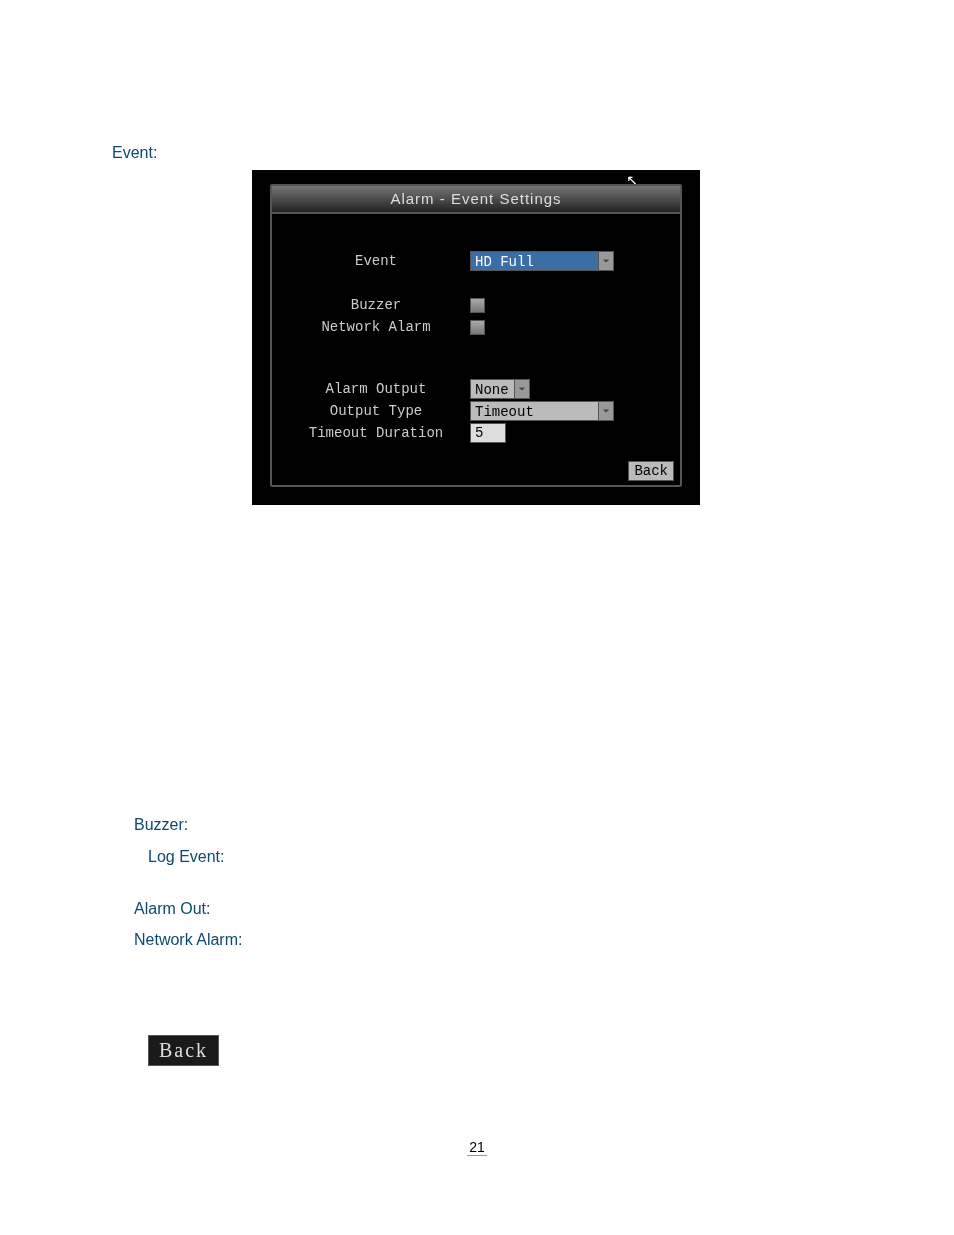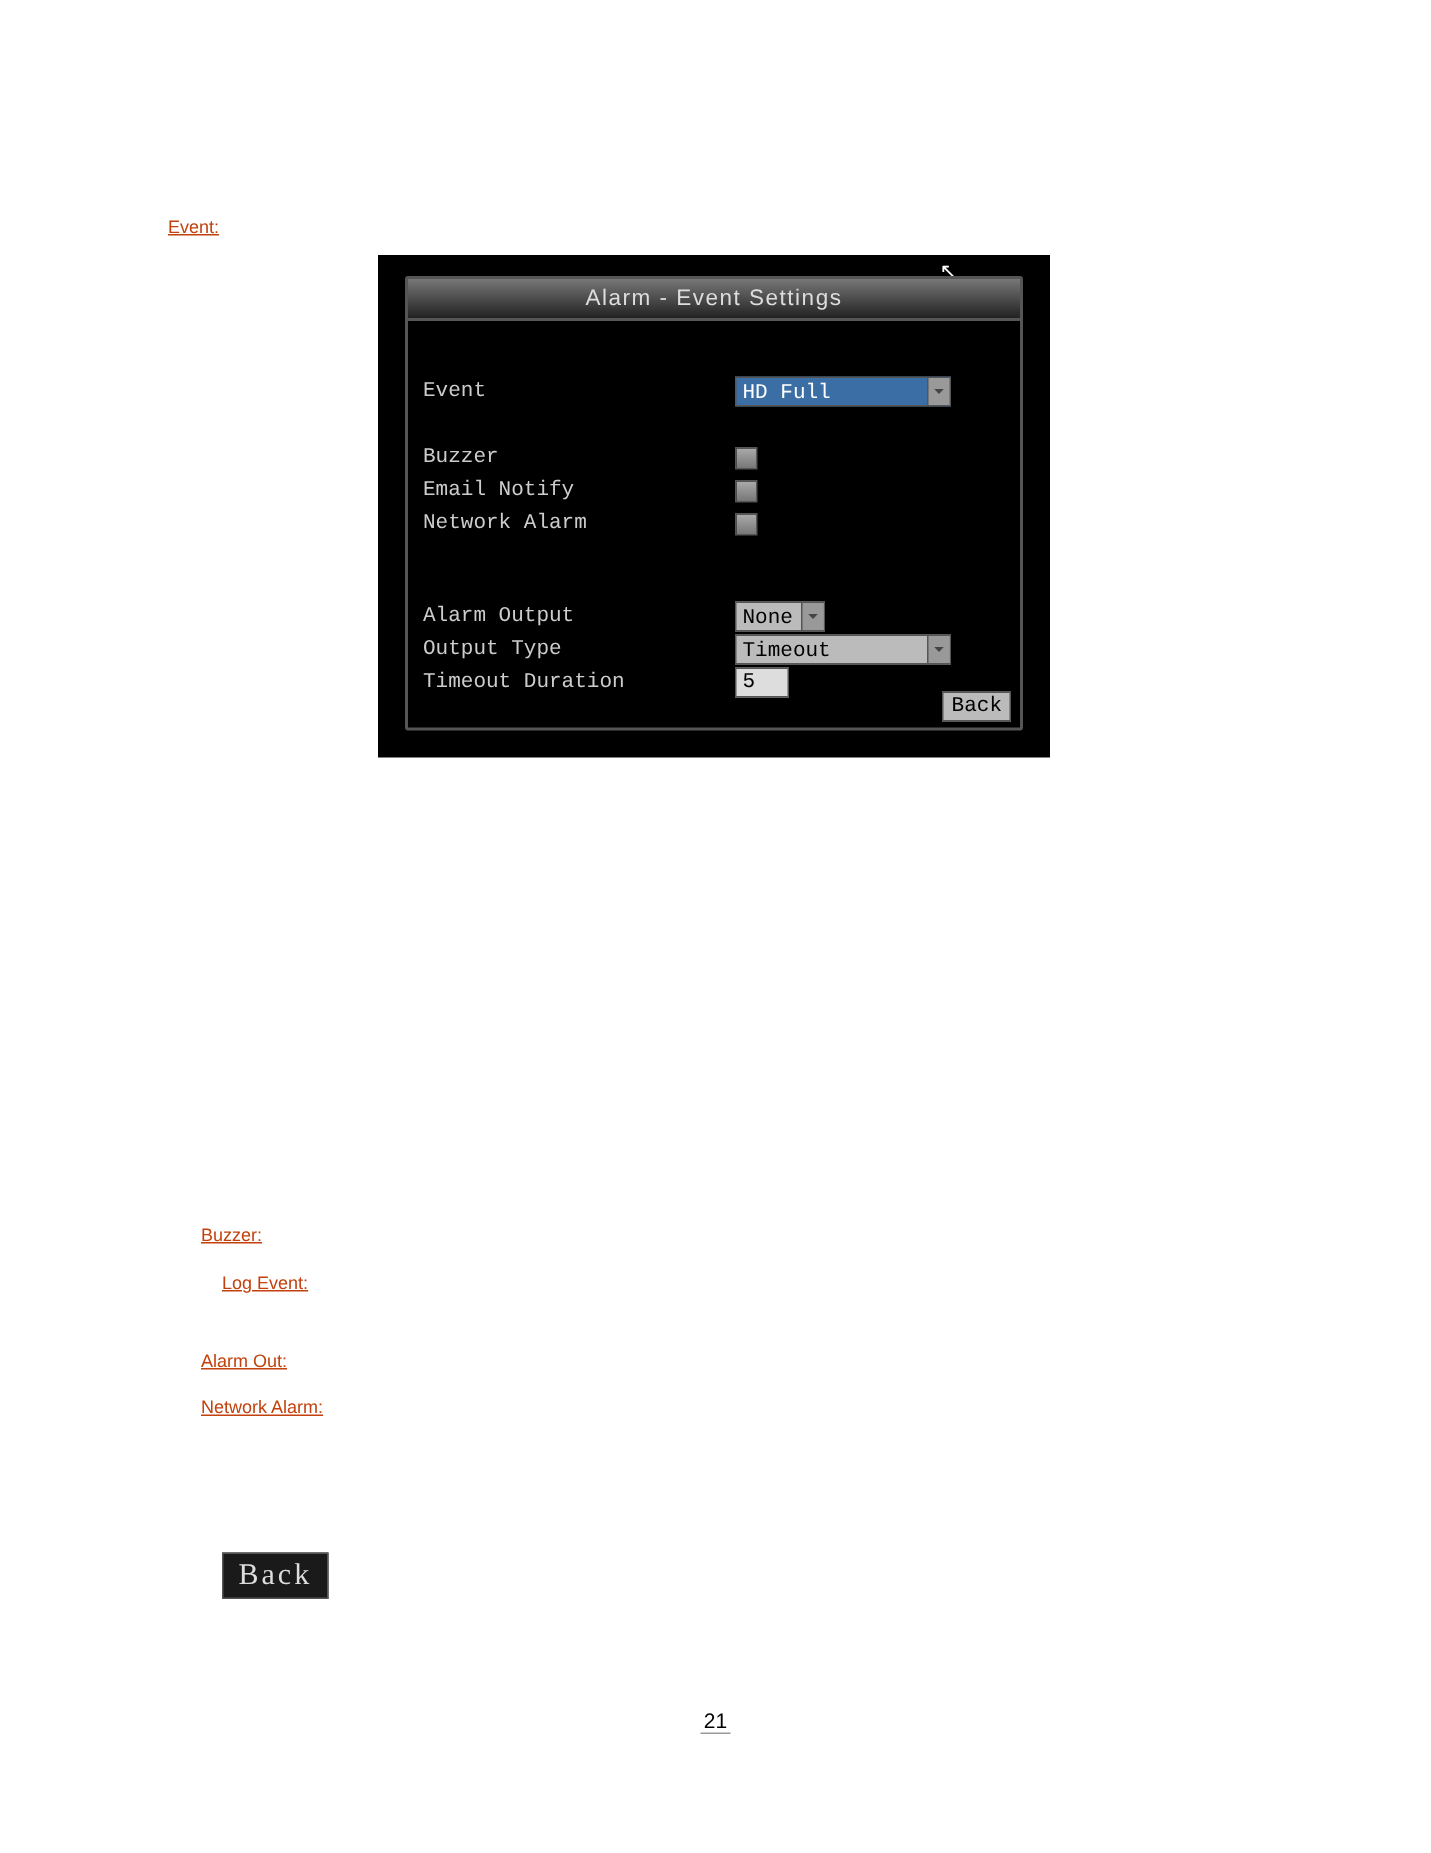--- a/index.html
+++ b/index.html
@@ -1,25 +1,25 @@
 <!DOCTYPE html>
 <html><head>
 <meta charset="utf-8">
 <style>
   html,body{margin:0;padding:0;background:#fff;font-family:Arial,sans-serif}
   .page{width:954px;height:1235px;position:relative}
-  .link{color:#c2410c;text-decoration:underline;display:block;position:absolute;font-size:12px}
+  .link{color:#0c4a6e;display:block;position:absolute;font-size:16px}
   .back-img{position:absolute;display:inline-block;padding:3px 10px;background:#1a1a1a;color:#ddd;font-family:'Times New Roman',serif;font-size:20px;letter-spacing:2px;border:1px solid #555}
   .outer{position:absolute;left:252px;top:170px;width:448px;height:335px;background:#000}
   .cursor{position:absolute;right:62px;top:2px;color:#fff;font-size:14px;pointer-events:none}
   .win{position:absolute;left:18px;top:14px;right:18px;bottom:18px;border:2px solid #555;background:#000;border-radius:2px}
   .title{height:26px;background:linear-gradient(#777,#222);border-bottom:2px solid #555;text-align:center;color:#ddd;font-family:Liberation Sans, sans-serif;font-size:15px;line-height:26px;letter-spacing:1px}
   .body{padding:14px 10px 10px 10px;font-family:'Courier New',monospace;font-size:14px;color:#ccc}
   .row{display:flex;align-items:center;height:22px}
-  .lbl{width:188px;text-align:left;padding-right:20px;white-space:nowrap}
+  .lbl{width:188px;text-align:center;padding-right:0;white-space:nowrap}
   .select{display:inline-flex;align-items:flex-end;background:#bbb;color:#000;border:1px solid #555;height:18px;position:relative}
   .select.sel{background:#3b6ea5;color:#fff}
   .arrow{width:14px;height:18px;background:#999;border-left:1px solid #555;display:flex;align-items:center;justify-content:center;position:absolute;right:0;top:0}
   .arrow svg{width:8px;height:8px}
   .chk{width:13px;height:13px;border:1px solid #555;background:linear-gradient(#aaa,#777)}
   .txt{background:#ddd;color:#000;border:1px solid #555;height:18px;padding:0 4px;display:inline-flex;align-items:center}
   .back-btn{position:absolute;right:6px;bottom:4px;background:#bbb;color:#000;border:1px solid #555;padding:0 5px;height:18px;line-height:18px;font-family:'Courier New',monospace;font-size:14px}
   .gap{height:22px}
   .gap2{height:40px}
   .pgnum{position:absolute;left:0;right:0;bottom:80px;text-align:center;font-size:14px;color:#000}
@@ -52,24 +52,20 @@
                 </svg>
               </span>
           </span>
         </div>
         <div class="gap"></div>
         <div class="row">
           <span class="lbl">Buzzer</span>
           <span class="chk"></span>
         </div>
         <div class="row">
-          <span class="lbl">Email Notify</span>
-          <span class="chk"></span>
-        </div>
-        <div class="row">
           <span class="lbl">Network Alarm</span>
           <span class="chk"></span>
         </div>
         <div class="gap2"></div>
         <div class="row">
           <span class="lbl">Alarm Output</span>
           <span class="select" style="width:58px">
             <span style="padding-left:4px">None</span>
             <span class="arrow">
                 <svg viewBox="0 0 10 10">

